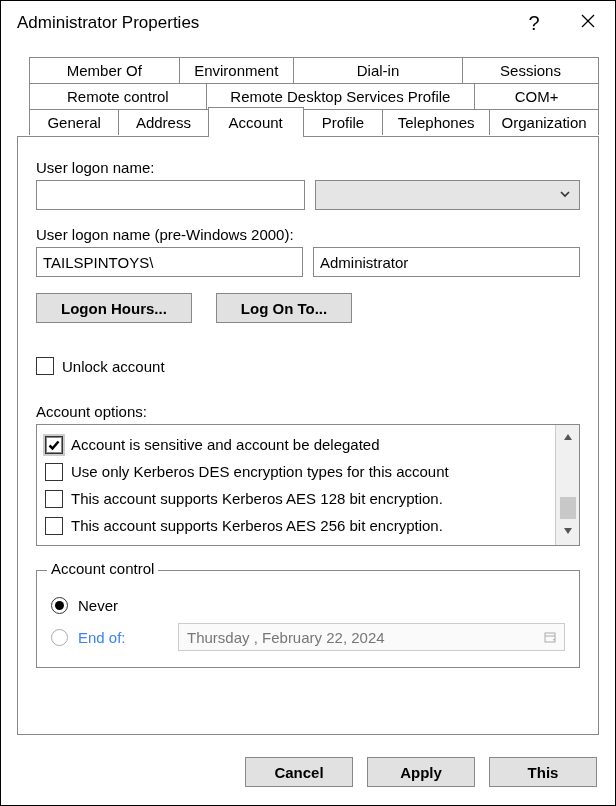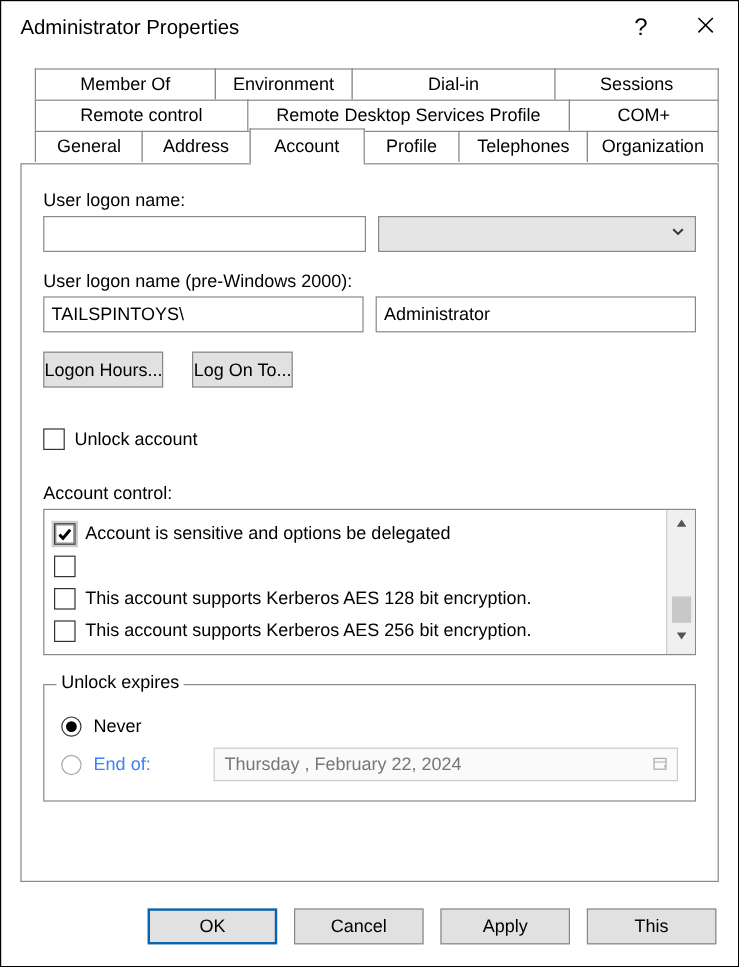--- a/index.html
+++ b/index.html
@@ -29,21 +29,21 @@
   .tab.active { background: #fff; position: relative; z-index: 3; height: 30px; margin-top:-2px; border-top:1px solid #888;}
   .tab.active::after{ content:""; position:absolute; left:0; right:0; bottom:-1px; height:2px; background:#fff;}
   .tab-panel { border: 1px solid #888; margin-top: -1px; padding: 22px 18px 18px 18px; flex: 1; background:#fff; height: 610px;}
   .label { font-size: 15px; margin-bottom: 4px; }
   .field-row { display: flex; gap: 10px; margin-bottom: 16px; }
   .textfield { border: 1px solid #888; height: 30px; padding: 2px 6px; font-size: 15px; background:#fff; }
   .combo { border: 1px solid #888; background: #e5e5e5; height: 30px; display:flex; align-items:center; justify-content:flex-end; padding-right:8px;}
   .combo svg{ width:12px; height:12px; fill:#333 }
   .btn {
     border: 1px solid #888; background: #e1e1e1; font-size: 15px;
-    height: 30px; padding: 0 0; display:inline-flex; align-items:center; justify-content:center;
+    height: 30px; padding: 0 24px; display:inline-flex; align-items:center; justify-content:center;font-weight:bold;
   }
   .btn-row { display:flex; gap:24px; margin-top:6px; margin-bottom: 34px; }
   .checkbox-row { display:flex; align-items:center; gap:8px; font-size:15px; margin-bottom: 28px;}
   .chk { width:18px; height:18px; border:1px solid #333; display:inline-flex; align-items:center; justify-content:center; background:#fff; }
   .chk.checked svg{ width:14px; height:14px; stroke:#000; stroke-width:2.5; fill:none }
   .chk.greyfocus{ box-shadow: 0 0 0 1px #888 inset, 0 0 0 2px #ccc;}
   .optbox { border:1px solid #888; height:122px; display:flex; margin-bottom:24px;}
   .optbox-inner{ flex:1; padding:6px 8px; overflow:hidden }
   .optline{ display:flex; align-items:center; gap:8px; font-size:15px; height:27px;}
   .scrollbar{ width:24px; background:#f0f0f0; border-left:1px solid #ccc; display:flex; flex-direction:column; justify-content:space-between; padding:4px 0; align-items:center;}
@@ -124,33 +124,34 @@
       <div class="btn-row">
         <div class="btn">Logon Hours...</div>
         <div class="btn">Log On To...</div>
       </div>
 
       <div class="checkbox-row">
         <span class="chk"></span>
         <span>Unlock account</span>
       </div>
 
-      <div class="label">Account control:</div>
+      <div class="label">Account options:</div>
       <div class="optbox">
         <div class="optbox-inner">
           <div class="optline">
             <span class="chk checked greyfocus">
                 <svg viewBox="0 0 14 14">
                   <polyline points="2.5,7.5 5.5,10.5 11.5,3.5"></polyline>
                 </svg>
               </span>
-            <span>Account is sensitive and options be delegated</span>
+            <span>Account is sensitive and account be delegated</span>
           </div>
           <div class="optline">
             <span class="chk"></span>
+            <span>Use only Kerberos DES encryption types for this account</span>
           </div>
           <div class="optline">
             <span class="chk"></span>
             <span>This account supports Kerberos AES 128 bit encryption.</span>
           </div>
           <div class="optline">
             <span class="chk"></span>
             <span>This account supports Kerberos AES 256 bit encryption.</span>
           </div>
         </div>
@@ -161,21 +162,21 @@
           <div style="display:flex;flex-direction:column;align-items:center">
             <div class="thumb"></div>
             <span class="arrow"><svg viewBox="0 0 12 12">
                   <polygon points="2,3 10,3 6,9"></polygon>
                 </svg></span>
           </div>
         </div>
       </div>
 
       <div class="groupbox">
-        <span class="legend">Unlock expires</span>
+        <span class="legend">Account control</span>
         <div class="radio-row">
           <span class="radio checked"></span>
           <span>Never</span>
         </div>
         <div class="radio-row">
           <span class="radio disabled"></span>
           <span class="disabled-text" style="width:90px">End of:</span>
           <div class="datebox">
             <span>Thursday ,   February  22, 2024</span>
             <span class="cal">
@@ -185,18 +186,17 @@
                   <polygon points="9,8 11,8 10,10" fill="#aaa"></polygon>
                 </svg>
             </span>
           </div>
         </div>
       </div>
     </div>
   </div>
 
   <div class="footer">
-    <div class="btn default">OK</div>
     <div class="btn">Cancel</div>
     <div class="btn">Apply</div>
     <div class="btn">This</div>
   </div>
 </div>
 
 </body></html>

